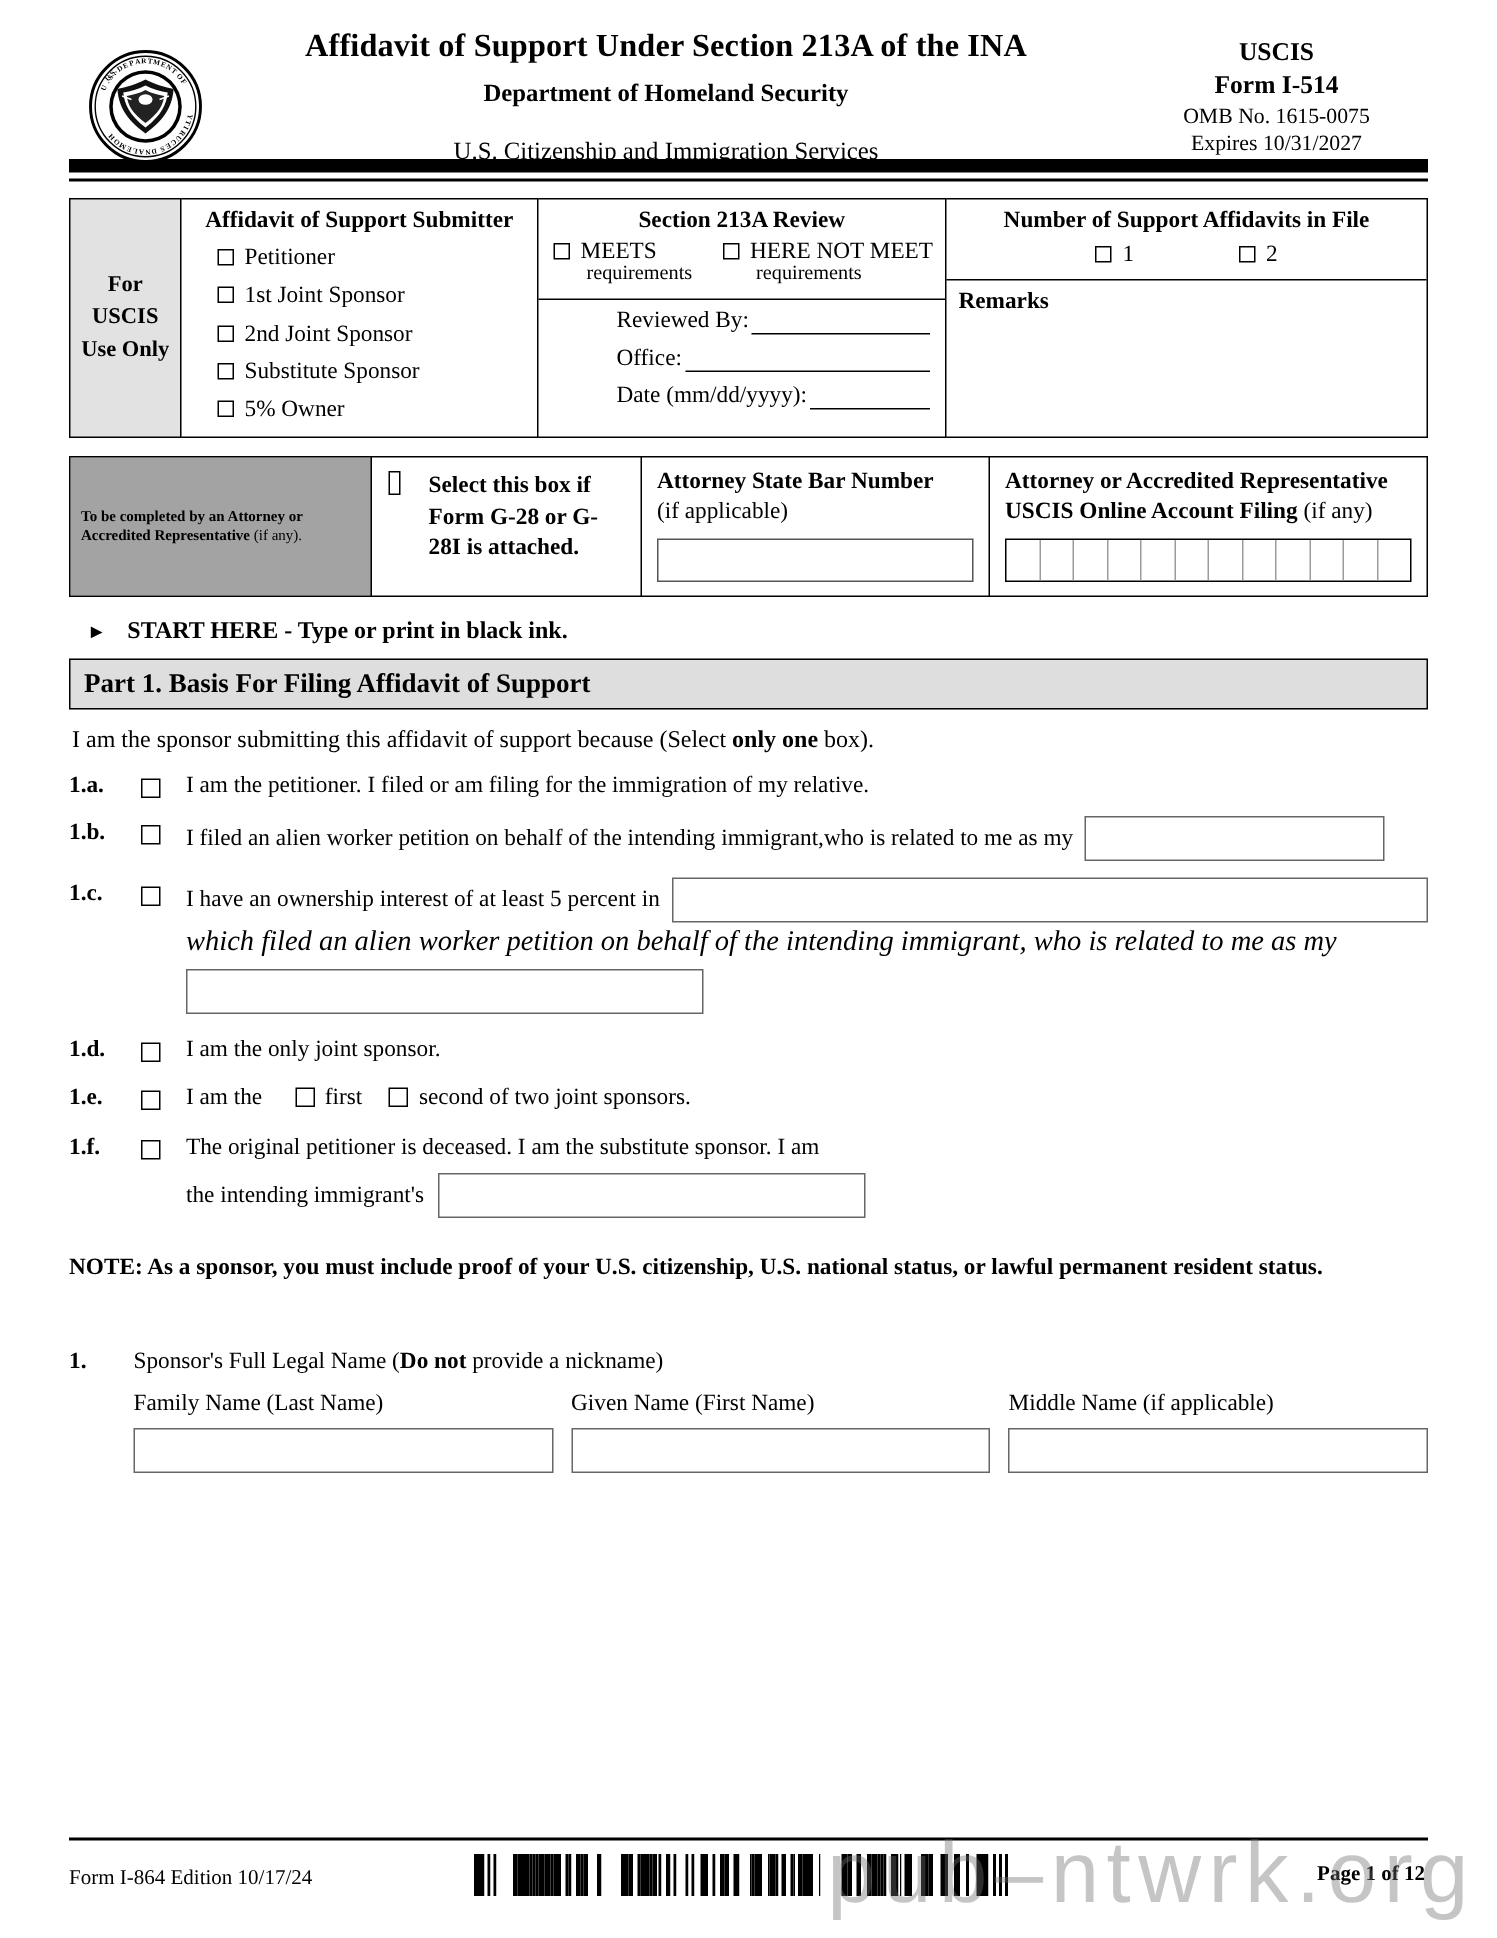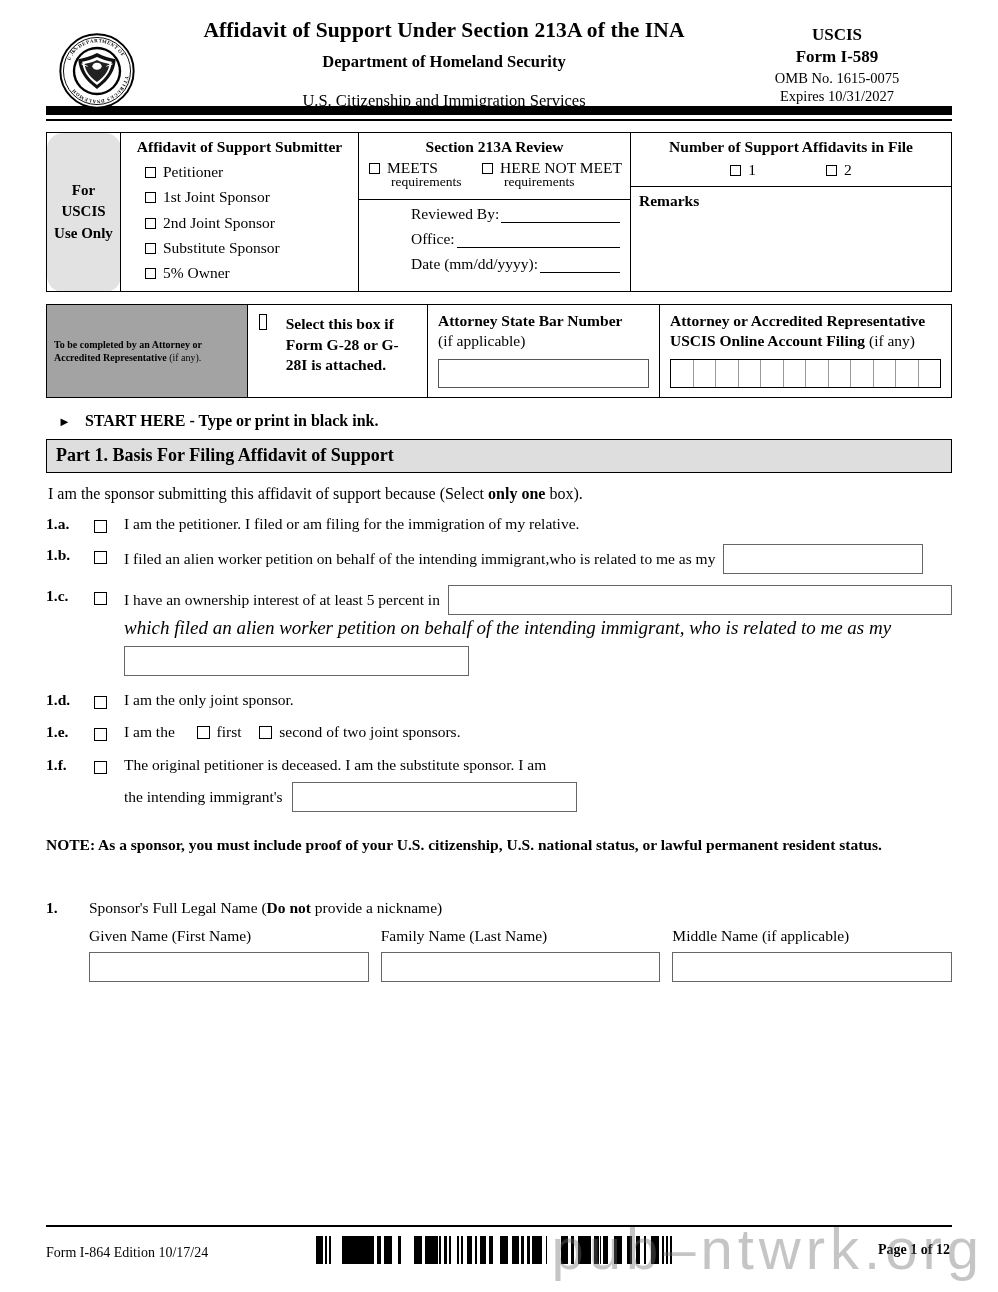--- a/index.html
+++ b/index.html
@@ -49,21 +49,21 @@
     font-size: 16.5px;
     font-weight: bold;
     margin-top: 9px;
   }
   .title-uscis {
     font-size: 16.5px;
     margin-top: 19px;
   }
   .head-right {
     position: absolute;
-    right: 20px; top: 24px;
+    right: 6px; top: 24px;
     width: 190px;
     text-align: center;
     line-height: 1.28;
   }
   .head-right .hr1 { font-size: 17px; font-weight: bold; }
   .head-right .hr2 { font-size: 17px; font-weight: bold; }
   .head-right .hr3 { font-size: 14.5px; margin-top: 1px; }
   .head-right .hr4 { font-size: 14.5px; }
 
   .thickbar {
@@ -92,21 +92,20 @@
 
   .cell-foruse {
     width: 74px;
     background: #e2e2e2;
     text-align: center;
     font-weight: bold;
     font-size: 15px;
     line-height: 1.42;
     vertical-align: middle !important;
     padding: 4px 2px !important;
-    border-radius: 16px;
   }
   .subhdr {
     font-weight: bold;
     font-size: 15.5px;
     text-align: center;
     padding: 5px 3px 2px 3px;
   }
   .chk {
     display: inline-block;
     width: 11px; height: 11px;
@@ -426,21 +425,21 @@
     </div>
 
     <div class="head-center">
       <div class="title-main">Affidavit of Support Under Section 213A of the INA</div>
       <div class="title-dhs">Department of Homeland Security</div>
       <div class="title-uscis">U.S. Citizenship and Immigration Services</div>
     </div>
 
     <div class="head-right">
       <div class="hr1">USCIS</div>
-      <div class="hr2">Form I-589</div>
+      <div class="hr2">Form I-514</div>
       <div class="hr3">OMB No. 1615-0075</div>
       <div class="hr4">Expires 10/31/2027</div>
     </div>
   </div>
 
   <div class="thickbar"></div>
   <div class="thinbar"></div>
 
   <div class="uscis-block">
     <table class="gridtbl">
@@ -643,25 +642,25 @@
 
     <div class="q1row">
       <div class="q1num">1.</div>
       <div class="q1txt">
         <span>Sponsor's Full Legal Name (</span><b>Do not</b><span> provide a nickname)</span>
       </div>
     </div>
 
     <div class="namecols">
       <div class="namecol">
-        <div class="nlbl">Given Name (First Name)</div>
+        <div class="nlbl">Family Name (Last Name)</div>
         <div class="nbox"></div>
       </div>
       <div class="namecol">
-        <div class="nlbl">Family Name (Last Name)</div>
+        <div class="nlbl">Given Name (First Name)</div>
         <div class="nbox"></div>
       </div>
       <div class="namecol">
         <div class="nlbl">Middle Name (if applicable)</div>
         <div class="nbox"></div>
       </div>
     </div>
   </div>
 
   <div class="footer">

